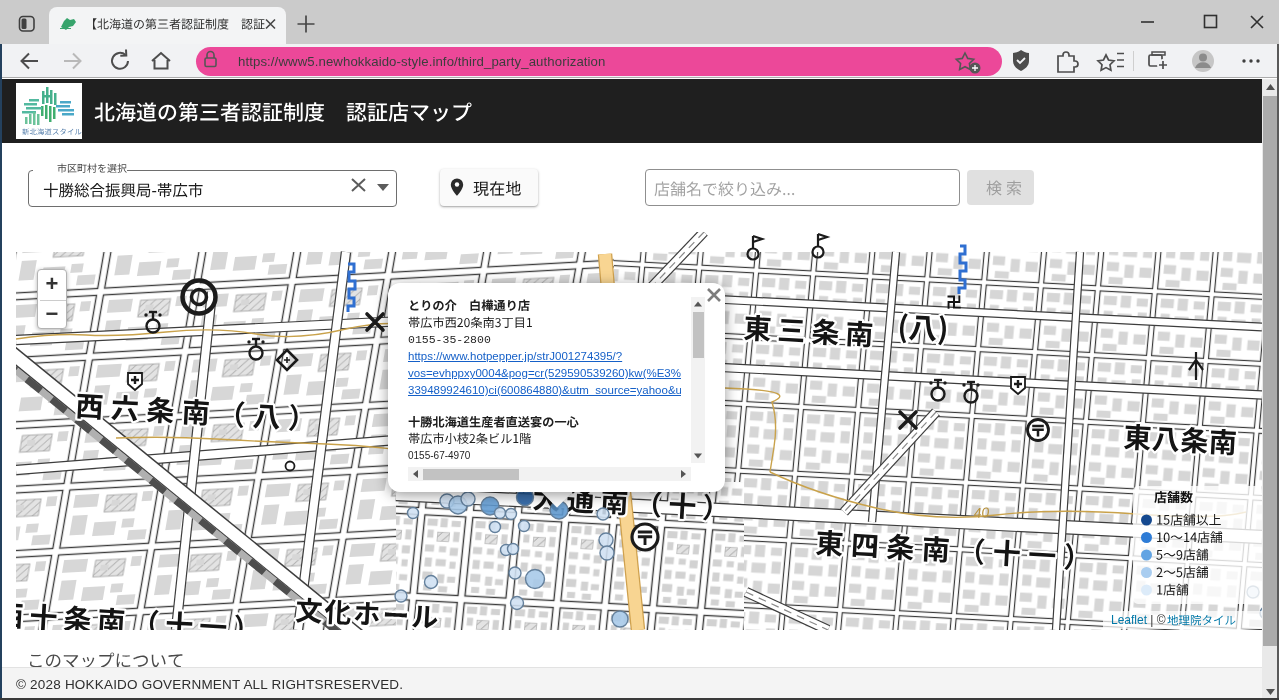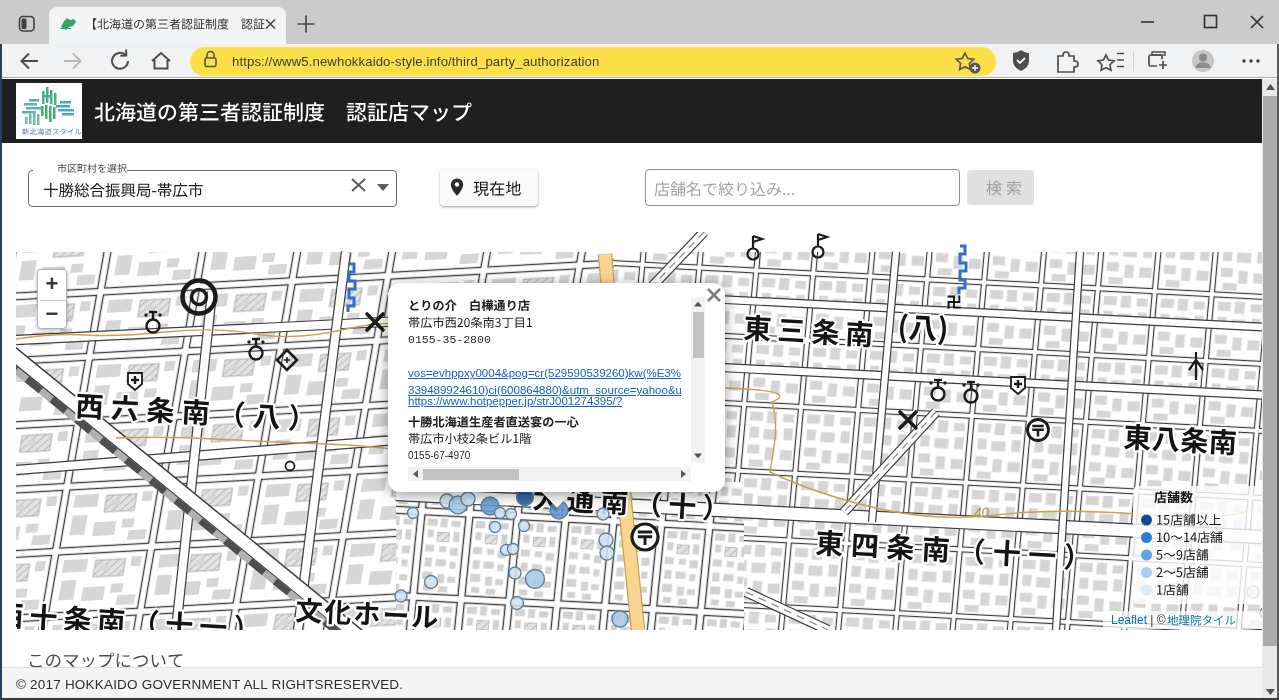--- a/index.html
+++ b/index.html
@@ -2,21 +2,21 @@
 <html><head>
 <meta charset="utf-8">
 <style>
   * { margin:0; padding:0; box-sizing:border-box; }
   html,body { width:1279px; height:700px; overflow:hidden; font-family:"Liberation Sans", sans-serif; }
   body { position:relative; background:#fff; }
   .abs { position:absolute; }
   #titlebar { left:0; top:0; width:1279px; height:44px; background:#cbcbcb; }
   #toolbar  { left:0; top:44px; width:1279px; height:34px; background:#f1f2f4; border-bottom:1px solid #ababab;}
   #tab { left:49px; top:7px; width:237px; height:37px; background:#f3f4f5; border-radius:8px 8px 0 0; }
-  #addr { left:190px; top:47px; width:806px; height:29px; background:#fde047; border-radius:15px; }
+  #addr { left:196px; top:47px; width:806px; height:29px; background:#ec4899; border-radius:15px; }
   #urltext { left:42px; top:7px; font-size:13.2px; color:#3d3d3d; letter-spacing:0.1px;}
   #header { left:0; top:79px; width:1262px; height:64px; background:#1f1f1f; }
   #logo { left:16px; top:83px; width:66px; height:56px; background:#fff; }
   #controls { left:0; top:143px; width:1262px; height:89px; background:#fff; }
   .mui { border:1px solid #6e6e6e; border-radius:4px; background:#fff; }
   #sel { left:28px; top:170px; width:369px; height:37px; }
   #sellabelbg { left:33px; top:166px; width:94px; height:6px; background:#fff; }
   #btnloc { left:440px; top:169px; width:98px; height:37px; background:#fafafa; border-radius:4px;
             box-shadow:0 1px 3px rgba(0,0,0,0.28), 0 1px 1px rgba(0,0,0,0.12); }
   #inp { left:645px; top:169px; width:315px; height:37px; border:1px solid #8f8f8f; border-radius:4px; }
@@ -346,21 +346,21 @@
 <div class="abs" id="ptip"></div>
 <div class="abs" id="popup"></div>
 <svg class="abs" width="273" height="168" style="left:408px;top:295px;" xmlns="http://www.w3.org/2000/svg">
 <path d="M4.0 -9.7 2.5 -9.1C3.0 -7.8 3.6 -6.5 4.2 -5.5C3.0 -4.6 2.2 -3.6 2.2 -2.2C2.2 -0.1 4.0 0.5 6.4 0.5C8.0 0.5 9.3 0.4 10.4 0.2L10.4 -1.5C9.3 -1.3 7.6 -1.1 6.4 -1.1C4.7 -1.1 3.9 -1.5 3.9 -2.4C3.9 -3.3 4.5 -4.0 5.6 -4.6C6.7 -5.4 8.2 -6.1 9.0 -6.5C9.4 -6.7 9.8 -6.9 10.2 -7.1L9.3 -8.5C9.0 -8.3 8.6 -8.1 8.2 -7.8C7.6 -7.5 6.6 -6.9 5.6 -6.3C5.1 -7.3 4.5 -8.5 4.0 -9.7Z M16.6 -9.8 14.9 -9.9C14.9 -9.5 14.9 -9.1 14.8 -8.6C14.7 -7.3 14.5 -5.8 14.5 -4.7C14.5 -3.9 14.6 -3.1 14.7 -2.6L16.2 -2.7C16.1 -3.3 16.1 -3.7 16.1 -4.0C16.2 -5.6 17.4 -7.8 18.8 -7.8C19.9 -7.8 20.5 -6.8 20.5 -4.9C20.5 -1.9 18.6 -1.0 15.9 -0.6L16.8 0.8C20.0 0.2 22.2 -1.4 22.2 -4.9C22.2 -7.6 20.8 -9.2 19.1 -9.2C17.8 -9.2 16.7 -8.2 16.1 -7.3C16.2 -7.9 16.4 -9.2 16.6 -9.8Z M29.8 -7.5C29.7 -6.5 29.5 -5.5 29.2 -4.6C28.7 -2.9 28.2 -2.2 27.7 -2.2C27.2 -2.2 26.7 -2.8 26.7 -4.0C26.7 -5.3 27.8 -7.1 29.8 -7.5ZM31.5 -7.6C33.1 -7.3 34.1 -6.0 34.1 -4.3C34.1 -2.6 32.8 -1.4 31.3 -1.1C31.0 -1.0 30.6 -0.9 30.1 -0.9L31.1 0.6C34.1 0.1 35.7 -1.7 35.7 -4.3C35.7 -7.0 33.8 -9.1 30.8 -9.1C27.6 -9.1 25.2 -6.6 25.2 -3.8C25.2 -1.8 26.3 -0.3 27.7 -0.3C29.0 -0.3 30.0 -1.8 30.8 -4.3C31.1 -5.4 31.3 -6.5 31.5 -7.6Z M42.7 -8.9C43.7 -7.3 45.7 -5.6 47.6 -4.6C47.9 -5.1 48.2 -5.6 48.6 -6.0C46.6 -6.7 44.6 -8.3 43.4 -10.4H41.8C40.9 -8.8 39.0 -6.8 36.9 -5.8C37.2 -5.5 37.6 -4.9 37.8 -4.6C39.8 -5.6 41.7 -7.3 42.7 -8.9ZM44.0 -5.9V1.1H45.5V-5.9ZM39.8 -5.8V-4.4C39.8 -3.0 39.6 -1.2 37.4 0.0C37.8 0.3 38.4 0.8 38.7 1.1C41.1 -0.4 41.3 -2.6 41.3 -4.3V-5.8Z M66.1 -10.4C66.0 -9.9 65.8 -9.2 65.6 -8.6H62.5V1.1H64.0V0.3H70.2V1.1H71.7V-8.6H67.3C67.5 -9.1 67.8 -9.6 68.0 -10.2ZM64.0 -1.2V-3.5H70.2V-1.2ZM64.0 -4.9V-7.1H70.2V-4.9Z M82.2 -10.4V-9.3H80.8V-10.4H79.4V-9.3H78.0V-8.1H79.4V-7.4H80.8V-8.1H82.2V-7.4H83.6V-8.1H85.0V-9.3H83.6V-10.4ZM80.9 -6.0V-5.3H80.1V-6.0ZM82.2 -6.0H83.0V-5.3H82.2ZM78.0 -1.7V-0.4H80.9V1.1H82.2V-0.4H85.0V-1.7H82.2V-2.2H84.9V-3.4H84.2V-4.1H85.1V-5.3H84.2V-6.0H84.9V-7.2H78.2V-6.0H78.9V-5.3H77.8V-4.1H78.9V-3.4H78.2V-2.2H80.9V-1.7ZM80.9 -3.4H80.1V-4.1H80.9ZM82.2 -3.4V-4.1H83.0V-3.4ZM75.3 -10.4V-7.8H73.7V-6.5H75.2C74.8 -5.0 74.2 -3.3 73.5 -2.4C73.7 -2.0 74.0 -1.5 74.1 -1.1C74.6 -1.7 75.0 -2.6 75.3 -3.5V1.1H76.7V-4.1C76.9 -3.5 77.2 -3.0 77.4 -2.6L78.1 -3.6C77.9 -4.0 77.0 -5.4 76.7 -5.8V-6.5H77.9V-7.8H76.7V-10.4Z M86.0 -9.2C86.7 -8.6 87.6 -7.8 88.0 -7.2L89.1 -8.2C88.7 -8.8 87.7 -9.6 87.0 -10.1ZM88.8 -5.6H85.8V-4.3H87.4V-1.6C86.8 -1.2 86.2 -0.8 85.6 -0.5L86.3 1.0C87.0 0.5 87.6 0.0 88.1 -0.5C88.9 0.5 89.9 0.8 91.3 0.9C92.8 0.9 95.4 0.9 96.9 0.8C97.0 0.4 97.2 -0.2 97.4 -0.6C95.7 -0.4 92.8 -0.4 91.3 -0.5C90.1 -0.5 89.2 -0.9 88.8 -1.7ZM89.9 -10.0V-8.8H94.2C94.0 -8.6 93.6 -8.4 93.3 -8.2C92.8 -8.4 92.3 -8.6 91.8 -8.8L90.9 -8.0C91.4 -7.8 92.0 -7.6 92.5 -7.3H89.8V-1.0H91.2V-2.8H92.6V-1.0H93.9V-2.8H95.3V-2.3C95.3 -2.1 95.3 -2.1 95.1 -2.1C95.0 -2.1 94.6 -2.1 94.2 -2.1C94.4 -1.8 94.5 -1.3 94.6 -0.9C95.3 -0.9 95.8 -1.0 96.2 -1.1C96.6 -1.3 96.7 -1.6 96.7 -2.2V-7.3H95.2C95.0 -7.4 94.8 -7.5 94.5 -7.7C95.3 -8.2 96.1 -8.8 96.7 -9.3L95.8 -10.0L95.5 -10.0ZM95.3 -6.2V-5.6H93.9V-6.2ZM91.2 -4.6H92.6V-3.9H91.2ZM91.2 -5.6V-6.2H92.6V-5.6ZM95.3 -4.6V-3.9H93.9V-4.6Z M102.0 -9.8 100.3 -9.9C100.3 -9.5 100.3 -9.1 100.2 -8.6C100.1 -7.3 99.9 -5.8 99.9 -4.7C99.9 -3.9 100.0 -3.1 100.1 -2.6L101.6 -2.7C101.5 -3.3 101.5 -3.7 101.5 -4.0C101.6 -5.6 102.8 -7.8 104.2 -7.8C105.3 -7.8 105.9 -6.8 105.9 -4.9C105.9 -1.9 104.0 -1.0 101.3 -0.6L102.2 0.8C105.4 0.2 107.6 -1.4 107.6 -4.9C107.6 -7.6 106.2 -9.2 104.5 -9.2C103.2 -9.2 102.1 -8.2 101.5 -7.3C101.6 -7.9 101.8 -9.2 102.0 -9.8Z M113.4 -3.6V1.1H114.8V0.6H119.1V1.1H120.6V-3.6H117.5V-4.9H121.3V-6.2H117.5V-7.4H116.0V-3.6ZM114.8 -0.6V-2.3H119.1V-0.6ZM111.2 -8.9V-5.9C111.2 -4.1 111.1 -1.5 110.1 0.2C110.4 0.4 111.1 0.8 111.3 1.1C112.4 -0.8 112.6 -3.9 112.6 -5.9V-7.5H121.5V-8.9H117.0V-10.4H115.5V-8.9Z" fill="#1f1f1f" transform="translate(0.0,15.0)"></path>
     <path d="M1.0 -5.5V-3.0H1.8V-4.7H5.6V-3.4H2.3V0.1H3.2V-2.7H5.6V1.0H6.5V-2.7H9.1V-0.9C9.1 -0.8 9.1 -0.7 8.9 -0.7C8.7 -0.7 8.2 -0.7 7.5 -0.7C7.6 -0.5 7.8 -0.2 7.8 0.1C8.7 0.1 9.2 0.1 9.6 -0.1C9.9 -0.2 10.0 -0.4 10.0 -0.9V-3.4H6.5V-4.7H10.4V-3.0H11.3V-5.5ZM5.6 -7.0H3.5V-8.2H5.6ZM6.5 -7.0V-8.2H8.7V-7.0ZM0.6 -9.0V-8.2H2.6V-6.2H9.6V-8.2H11.6V-9.0H9.6V-10.2H8.7V-9.0H6.5V-10.2H5.6V-9.0H3.5V-10.2H2.6V-9.0Z M20.4 -3.5C21.0 -2.7 21.6 -1.8 22.1 -0.9C20.4 -0.8 18.7 -0.7 17.2 -0.7C17.8 -2.4 18.6 -4.7 19.2 -6.7L18.1 -6.9C17.7 -5.0 16.9 -2.3 16.2 -0.6L14.7 -0.6L14.8 0.4C16.8 0.2 19.8 0.1 22.6 -0.1C22.8 0.3 23.0 0.7 23.1 1.0L24.0 0.6C23.5 -0.6 22.3 -2.5 21.2 -3.9ZM18.2 -10.2V-8.6H13.8V-5.3C13.8 -3.6 13.7 -1.2 12.6 0.5C12.8 0.6 13.2 0.8 13.4 1.0C14.5 -0.8 14.7 -3.5 14.7 -5.3V-7.7H23.8V-8.6H19.1V-10.2Z M26.3 -6.0V-0.5H27.2V-5.1H30.0V1.0H30.9V-5.1H33.9V-1.7C33.9 -1.5 33.9 -1.5 33.7 -1.5C33.4 -1.5 32.7 -1.5 31.9 -1.5C32.0 -1.2 32.1 -0.9 32.2 -0.6C33.2 -0.6 33.9 -0.6 34.3 -0.7C34.8 -0.9 34.9 -1.2 34.9 -1.7V-6.0H30.9V-7.7H36.0V-8.6H31.0V-10.3H30.0V-8.6H25.0V-7.7H30.0V-6.0Z M37.3 -9.5V-8.6H40.8V-6.8H37.9V0.9H38.7V0.2H46.7V0.9H47.6V-6.8H44.4V-8.6H48.1V-9.5ZM38.7 -0.7V-6.0H40.8V-5.4C40.8 -4.5 40.5 -3.4 38.8 -2.6C39.0 -2.5 39.4 -2.2 39.5 -2.0C41.3 -2.9 41.7 -4.2 41.7 -5.4V-6.0H43.5V-3.8C43.5 -2.9 43.7 -2.7 44.6 -2.7C44.8 -2.7 45.6 -2.7 45.8 -2.7C46.3 -2.7 46.5 -2.8 46.7 -3.4V-0.7ZM44.3 -6.0H46.7V-4.2C46.5 -4.2 46.2 -4.3 46.0 -4.5C46.0 -3.6 46.0 -3.5 45.7 -3.5C45.5 -3.5 44.8 -3.5 44.7 -3.5C44.4 -3.5 44.3 -3.6 44.3 -3.8ZM41.7 -6.8V-8.6H43.5V-6.8Z M49.3 0.0H55.0V-1.0H52.5C52.0 -1.0 51.5 -0.9 51.0 -0.9C53.1 -2.9 54.5 -4.7 54.5 -6.5C54.5 -8.1 53.5 -9.1 51.9 -9.1C50.8 -9.1 50.0 -8.6 49.3 -7.8L49.9 -7.2C50.4 -7.8 51.1 -8.2 51.8 -8.2C52.9 -8.2 53.4 -7.5 53.4 -6.4C53.4 -4.9 52.1 -3.1 49.3 -0.7Z M59.0 0.2C60.7 0.2 61.7 -1.4 61.7 -4.5C61.7 -7.6 60.7 -9.1 59.0 -9.1C57.3 -9.1 56.2 -7.6 56.2 -4.5C56.2 -1.4 57.3 0.2 59.0 0.2ZM59.0 -0.7C57.9 -0.7 57.3 -1.9 57.3 -4.5C57.3 -7.1 57.9 -8.2 59.0 -8.2C60.0 -8.2 60.7 -7.1 60.7 -4.5C60.7 -1.9 60.0 -0.7 59.0 -0.7Z M70.4 -8.3C69.9 -7.7 69.3 -7.1 68.5 -6.6C67.7 -7.1 67.0 -7.6 66.5 -8.3L66.6 -8.3ZM67.0 -10.3C66.3 -9.2 65.1 -7.9 63.2 -7.0C63.5 -6.9 63.7 -6.6 63.9 -6.3C64.7 -6.8 65.3 -7.2 65.9 -7.7C66.4 -7.1 67.0 -6.6 67.7 -6.1C66.3 -5.4 64.6 -4.9 63.0 -4.7C63.2 -4.5 63.4 -4.1 63.5 -3.8C65.2 -4.2 67.0 -4.7 68.5 -5.6C69.9 -4.8 71.6 -4.3 73.5 -4.1C73.6 -4.3 73.8 -4.7 74.0 -4.9C72.3 -5.1 70.7 -5.5 69.3 -6.1C70.4 -6.9 71.2 -7.7 71.8 -8.8L71.2 -9.2L71.0 -9.1H67.3C67.5 -9.4 67.8 -9.8 68.0 -10.1ZM68.0 -4.8V-3.5H63.0V-2.6H67.1C66.1 -1.5 64.4 -0.5 62.8 0.0C63.0 0.2 63.3 0.5 63.4 0.8C65.0 0.1 66.8 -1.0 68.0 -2.4V1.0H68.9V-2.4C70.0 -1.0 71.8 0.1 73.5 0.7C73.6 0.5 73.9 0.1 74.1 -0.1C72.5 -0.5 70.8 -1.5 69.7 -2.6H73.9V-3.5H68.9V-4.8Z M78.4 -5.6C78.7 -5.2 79.0 -4.6 79.1 -4.1L79.9 -4.4C79.8 -4.8 79.5 -5.4 79.1 -5.8ZM80.1 -10.2V-9.0H75.3V-8.2H80.1V-6.9H75.9V1.0H76.9V-6.0H84.4V-0.1C84.4 0.1 84.4 0.2 84.2 0.2C84.0 0.2 83.2 0.2 82.4 0.2C82.6 0.4 82.7 0.7 82.8 1.0C83.8 1.0 84.4 1.0 84.9 0.8C85.3 0.7 85.4 0.5 85.4 -0.1V-6.9H81.1V-8.2H86.0V-9.0H81.1V-10.2ZM82.1 -5.9C81.9 -5.4 81.6 -4.6 81.3 -4.1H77.8V-3.4H80.2V-2.1H77.5V-1.4H80.2V0.7H81.0V-1.4H83.8V-2.1H81.0V-3.4H83.6V-4.1H82.1C82.4 -4.6 82.7 -5.1 82.9 -5.6Z M90.0 0.2C91.5 0.2 92.8 -0.8 92.8 -2.4C92.8 -3.6 92.0 -4.4 90.9 -4.7V-4.7C91.9 -5.1 92.5 -5.8 92.5 -6.9C92.5 -8.3 91.4 -9.1 89.9 -9.1C88.9 -9.1 88.1 -8.6 87.4 -8.0L88.0 -7.3C88.5 -7.8 89.2 -8.2 89.9 -8.2C90.8 -8.2 91.4 -7.6 91.4 -6.8C91.4 -5.8 90.8 -5.1 88.9 -5.1V-4.2C91.0 -4.2 91.7 -3.5 91.7 -2.4C91.7 -1.4 91.0 -0.8 89.9 -0.8C88.9 -0.8 88.2 -1.3 87.7 -1.8L87.1 -1.1C87.7 -0.4 88.6 0.2 90.0 0.2Z M94.2 -9.1V-8.2H99.5V-0.5C99.5 -0.3 99.3 -0.2 99.0 -0.2C98.7 -0.1 97.6 -0.1 96.5 -0.2C96.6 0.1 96.8 0.6 96.9 0.9C98.3 0.9 99.2 0.9 99.8 0.7C100.3 0.5 100.5 0.2 100.5 -0.5V-8.2H105.0V-9.1Z M108.6 -5.7H115.0V-3.7H108.6ZM108.6 -6.6V-8.6H115.0V-6.6ZM108.6 -2.8H115.0V-0.8H108.6ZM107.6 -9.5V0.9H108.6V0.1H115.0V0.9H115.9V-9.5Z M119.0 0.0H123.9V-0.9H122.1V-8.9H121.2C120.8 -8.7 120.2 -8.5 119.4 -8.3V-7.6H121.0V-0.9H119.0Z" fill="#1f1f1f" transform="translate(0.0,32.0)"></path>
     <path d="M5.3 -10.4V-6.0H0.6V-4.4H5.3V1.1H6.9V-4.4H11.7V-6.0H6.9V-10.4Z M17.2 -9.8C17.5 -9.4 17.7 -8.7 17.8 -8.3H17.1V-7.1H18.8C18.7 -6.8 18.6 -6.5 18.5 -6.3H16.9V-5.1H17.8C17.5 -4.6 17.1 -4.2 16.7 -3.9V-9.9H13.2V-5.5C13.2 -3.7 13.2 -1.2 12.5 0.4C12.8 0.6 13.4 0.9 13.6 1.1C14.1 -0.0 14.3 -1.5 14.4 -3.0H15.4V-0.5C15.4 -0.3 15.3 -0.3 15.2 -0.3C15.1 -0.3 14.7 -0.3 14.3 -0.3C14.5 0.1 14.6 0.7 14.7 1.1C15.4 1.1 15.8 1.0 16.2 0.8C16.6 0.6 16.7 0.2 16.7 -0.4V-3.3C16.9 -3.0 17.1 -2.7 17.2 -2.5C17.4 -2.7 17.5 -2.8 17.7 -3.0V-2.2H19.1C18.8 -1.2 18.1 -0.5 16.8 -0.0C17.1 0.2 17.5 0.8 17.7 1.1C19.4 0.4 20.1 -0.7 20.4 -2.2H21.6C21.5 -1.0 21.4 -0.4 21.3 -0.3C21.2 -0.1 21.1 -0.1 20.9 -0.1C20.7 -0.1 20.3 -0.1 19.9 -0.2C20.1 0.1 20.3 0.7 20.3 1.0C20.8 1.0 21.3 1.0 21.6 1.0C22.0 1.0 22.2 0.9 22.5 0.6C22.8 0.2 22.9 -0.7 23.0 -2.8L23.3 -2.6C23.5 -2.9 24.0 -3.4 24.3 -3.7C23.7 -4.0 23.3 -4.5 22.9 -5.1H23.9V-6.3H22.3C22.2 -6.5 22.1 -6.8 22.0 -7.1H23.7V-8.3H22.4C22.7 -8.7 23.1 -9.3 23.4 -9.9L22.0 -10.3C21.9 -9.7 21.5 -9.0 21.3 -8.5L22.0 -8.3H20.5C20.6 -8.9 20.7 -9.6 20.8 -10.2L19.5 -10.4C19.4 -9.6 19.3 -8.9 19.1 -8.3H18.1L19.0 -8.6C18.9 -9.1 18.6 -9.7 18.3 -10.2ZM14.4 -8.6H15.4V-7.1H14.4ZM20.8 -7.1C20.8 -6.8 20.9 -6.5 21.0 -6.3H19.9C20.0 -6.5 20.1 -6.8 20.2 -7.1ZM19.4 -4.5C19.4 -4.1 19.3 -3.8 19.3 -3.4H18.2C18.6 -3.9 19.0 -4.5 19.3 -5.1H21.4C21.7 -4.5 22.0 -3.9 22.4 -3.4H20.6C20.7 -3.8 20.7 -4.1 20.7 -4.5ZM14.4 -5.8H15.4V-4.3H14.4L14.4 -5.5Z M24.6 -1.9 25.3 -0.4 28.0 -1.6V1.0H29.5V-10.2H28.0V-7.5H25.1V-6.0H28.0V-3.0C26.7 -2.6 25.5 -2.2 24.6 -1.9ZM35.1 -8.3C34.4 -7.8 33.5 -7.1 32.6 -6.5V-10.2H31.0V-1.4C31.0 0.3 31.5 0.9 32.9 0.9C33.1 0.9 34.2 0.9 34.5 0.9C35.9 0.9 36.2 -0.0 36.4 -2.4C36.0 -2.5 35.3 -2.8 35.0 -3.0C34.9 -1.1 34.8 -0.6 34.3 -0.6C34.1 -0.6 33.3 -0.6 33.1 -0.6C32.6 -0.6 32.6 -0.7 32.6 -1.4V-4.9C33.8 -5.6 35.1 -6.3 36.1 -7.0Z M37.5 -9.2C38.2 -8.9 39.1 -8.3 39.5 -7.9L40.4 -9.1C39.9 -9.5 39.0 -10.0 38.3 -10.3ZM37.0 -6.0C37.7 -5.6 38.5 -5.1 39.0 -4.7L39.8 -5.9C39.4 -6.3 38.5 -6.7 37.8 -7.0ZM37.2 0.2 38.5 1.0C39.1 -0.2 39.7 -1.7 40.2 -3.0L39.0 -3.8C38.4 -2.3 37.7 -0.8 37.2 0.2ZM41.9 -10.4C41.5 -9.0 40.8 -7.6 39.9 -6.7C40.3 -6.6 40.9 -6.1 41.2 -5.9C41.3 -6.1 41.4 -6.2 41.6 -6.4C41.5 -5.8 41.4 -5.1 41.4 -4.5H40.1V-3.1H41.2C41.0 -2.0 40.8 -1.0 40.7 -0.1L42.1 -0.0L42.2 -0.6H45.9C45.8 -0.5 45.8 -0.3 45.7 -0.3C45.6 -0.1 45.5 -0.1 45.3 -0.1C45.0 -0.1 44.6 -0.1 44.0 -0.1C44.2 0.2 44.4 0.7 44.4 1.1C45.0 1.1 45.6 1.1 45.9 1.0C46.3 1.0 46.6 0.9 46.9 0.5C47.0 0.3 47.2 -0.0 47.3 -0.6H48.4V-1.9H47.4L47.5 -3.1H48.5V-4.5H47.6L47.7 -6.3C47.7 -6.4 47.7 -6.9 47.7 -6.9H41.9C42.0 -7.1 42.2 -7.4 42.3 -7.7H48.3V-9.0H42.9C43.1 -9.3 43.2 -9.7 43.3 -10.1ZM42.8 -5.6H43.9L43.8 -4.5H42.7ZM45.2 -5.6H46.3L46.3 -4.5H45.1ZM42.5 -3.1H43.7L43.5 -1.9H42.4ZM44.9 -3.1H46.2C46.2 -2.6 46.1 -2.2 46.1 -1.9H44.8Z M49.3 -9.2C50.1 -8.6 51.0 -7.8 51.3 -7.3L52.5 -8.2C52.1 -8.8 51.2 -9.6 50.4 -10.1ZM54.8 -4.5H58.1V-3.9H54.8ZM54.8 -2.9H58.1V-2.3H54.8ZM54.8 -6.1H58.1V-5.5H54.8ZM53.4 -7.2V-1.2H59.6V-7.2H56.9L57.1 -7.9H60.4V-9.0H58.5C58.7 -9.3 59.0 -9.7 59.2 -10.1L57.7 -10.4C57.6 -10.0 57.3 -9.4 57.1 -9.0H55.5L55.7 -9.1C55.6 -9.5 55.2 -10.0 54.9 -10.4L53.8 -9.9C54.0 -9.7 54.2 -9.3 54.3 -9.0H52.6V-7.9H55.6L55.5 -7.2ZM52.2 -5.6H49.3V-4.3H50.8V-1.7C50.2 -1.3 49.6 -0.9 49.1 -0.5L49.8 1.0C50.4 0.5 51.0 -0.0 51.5 -0.5C52.3 0.5 53.3 0.8 54.9 0.9C56.3 0.9 58.8 0.9 60.2 0.8C60.3 0.4 60.5 -0.3 60.7 -0.7C59.1 -0.5 56.3 -0.5 54.9 -0.5C53.6 -0.6 52.7 -0.9 52.2 -1.7Z M63.5 -10.2C63.1 -8.5 62.3 -6.9 61.4 -5.8C61.7 -5.6 62.4 -5.2 62.7 -4.9C63.1 -5.4 63.5 -6.0 63.8 -6.7H66.4V-4.6H63.0V-3.1H66.4V-0.7H61.6V0.7H72.7V-0.7H67.9V-3.1H71.6V-4.6H67.9V-6.7H72.0V-8.1H67.9V-10.4H66.4V-8.1H64.5C64.7 -8.7 64.9 -9.3 65.1 -9.9Z M79.7 -3.5V-2.5H77.1C77.4 -2.8 77.6 -3.1 77.8 -3.5ZM77.4 -5.6C77.1 -4.6 76.6 -3.7 75.9 -3.2C76.2 -3.0 76.8 -2.7 77.0 -2.5L77.1 -2.5V-1.4H79.7V-0.4H76.2V0.9H84.8V-0.4H81.1V-1.4H83.8V-2.5H81.1V-3.5H84.1V-4.6H81.1V-5.5H79.7V-4.6H78.5C78.6 -4.8 78.7 -5.0 78.7 -5.2ZM76.3 -8.2C76.5 -7.8 76.7 -7.3 76.8 -6.9H74.6V-5.0C74.6 -3.5 74.5 -1.4 73.4 0.1C73.7 0.3 74.4 0.8 74.6 1.1C75.7 -0.6 76.0 -3.2 76.0 -5.0V-5.7H84.9V-6.9H81.9C82.2 -7.3 82.4 -7.8 82.7 -8.2H84.2V-9.5H80.1V-10.4H78.6V-9.5H74.4V-8.2H76.6ZM77.9 -6.9 78.2 -7.0C78.2 -7.4 78.0 -7.8 77.8 -8.2H81.0C80.8 -7.8 80.7 -7.3 80.5 -7.0L80.7 -6.9Z M95.3 -10.0C94.9 -9.5 94.5 -8.9 94.0 -8.5V-9.1H91.4V-10.4H89.9V-9.1H87.1V-7.8H89.9V-6.7H86.0V-5.4H90.2C88.8 -4.5 87.2 -3.9 85.6 -3.3C85.9 -3.0 86.3 -2.5 86.5 -2.1C87.1 -2.4 87.8 -2.6 88.4 -2.9V1.1H89.9V0.7H94.1V1.0H95.6V-4.4H91.1C91.6 -4.7 92.1 -5.0 92.6 -5.4H97.0V-6.7H94.1C95.0 -7.5 95.9 -8.4 96.6 -9.4ZM91.4 -6.7V-7.8H93.4C93.0 -7.4 92.5 -7.0 92.1 -6.7ZM89.9 -1.3H94.1V-0.5H89.9ZM89.9 -2.4V-3.2H94.1V-2.4Z M102.7 -4.7H106.4V-4.1H102.7ZM102.7 -3.2H106.4V-2.5H102.7ZM102.7 -6.3H106.4V-5.7H102.7ZM98.8 -7.0V1.1H100.3V0.5H109.3V-0.8H100.3V-7.0ZM103.1 -10.4C103.1 -10.1 103.1 -9.7 103.1 -9.4H98.3V-8.0H102.9L102.8 -7.3H101.3V-1.5H107.9V-7.3H104.3L104.5 -8.0H109.1V-9.4H104.7L104.8 -10.4Z M110.3 -9.2C111.1 -8.6 112.0 -7.8 112.3 -7.3L113.5 -8.2C113.1 -8.8 112.2 -9.6 111.4 -10.1ZM114.4 -9.8C114.8 -9.3 115.1 -8.7 115.3 -8.2H114.1V-6.9H116.7V-5.7H113.7V-4.4H116.5C116.2 -3.6 115.5 -2.6 113.7 -1.9C114.0 -1.7 114.4 -1.2 114.6 -0.9C116.2 -1.6 117.1 -2.5 117.6 -3.4C118.2 -2.2 119.2 -1.3 120.6 -0.9C120.8 -1.2 121.2 -1.8 121.5 -2.1C120.0 -2.5 119.0 -3.3 118.5 -4.4H121.5V-5.7H118.1V-6.9H121.0V-8.2H119.5C119.9 -8.7 120.3 -9.3 120.7 -9.9L119.2 -10.4C119.0 -9.8 118.5 -9.0 118.2 -8.4L118.8 -8.2H116.1L116.7 -8.5C116.6 -9.0 116.1 -9.8 115.6 -10.3ZM113.2 -5.6H110.3V-4.3H111.8V-1.7C111.2 -1.3 110.6 -0.9 110.1 -0.5L110.8 1.0C111.4 0.5 112.0 -0.0 112.5 -0.5C113.3 0.5 114.3 0.8 115.9 0.9C117.3 0.9 119.8 0.9 121.2 0.8C121.3 0.4 121.5 -0.3 121.7 -0.7C120.1 -0.5 117.3 -0.5 115.9 -0.5C114.6 -0.6 113.7 -0.9 113.2 -1.7Z M126.0 -5.4H130.0V-4.9H126.0ZM126.0 -6.8H130.0V-6.3H126.0ZM122.6 -3.5V-2.2H125.1C124.7 -1.8 124.3 -1.4 124.0 -1.0L125.4 -0.7L125.6 -0.9C126.0 -0.8 126.5 -0.6 127.0 -0.5C125.9 -0.3 124.6 -0.2 123.0 -0.1C123.2 0.2 123.4 0.7 123.5 1.1C126.0 0.9 127.8 0.7 129.1 0.0C130.3 0.4 131.3 0.7 132.1 1.1L133.2 0.1C132.5 -0.2 131.5 -0.6 130.5 -0.9C130.9 -1.2 131.2 -1.7 131.5 -2.2H133.5V-3.5H127.8L128.2 -4.0H131.5V-7.7H124.7V-4.0H126.5L126.1 -3.5ZM126.8 -2.2H129.9C129.6 -1.9 129.3 -1.5 128.9 -1.3C128.1 -1.5 127.3 -1.7 126.4 -1.8ZM122.8 -9.6V-7.0H124.2V-8.3H132.0V-7.0H133.4V-9.6H128.8V-10.4H127.3V-9.6Z M139.6 -7.5C139.5 -6.5 139.3 -5.5 139.0 -4.6C138.5 -2.9 138.0 -2.2 137.5 -2.2C137.0 -2.2 136.5 -2.8 136.5 -4.0C136.5 -5.3 137.6 -7.1 139.6 -7.5ZM141.3 -7.6C142.9 -7.3 143.9 -6.0 143.9 -4.3C143.9 -2.6 142.6 -1.4 141.1 -1.1C140.8 -1.0 140.4 -0.9 139.9 -0.9L140.9 0.6C143.9 0.1 145.5 -1.7 145.5 -4.3C145.5 -7.0 143.6 -9.1 140.6 -9.1C137.4 -9.1 135.0 -6.6 135.0 -3.8C135.0 -1.8 136.1 -0.3 137.5 -0.3C138.8 -0.3 139.8 -1.8 140.6 -4.3C140.9 -5.4 141.1 -6.5 141.3 -7.6Z M146.9 -5.6V-4.0H158.2V-5.6Z M162.2 -6.9V-1.0C162.2 0.5 162.7 1.0 164.2 1.0C164.5 1.0 165.9 1.0 166.2 1.0C167.7 1.0 168.1 0.2 168.3 -2.0C167.8 -2.1 167.2 -2.4 166.9 -2.7C166.8 -0.8 166.7 -0.4 166.1 -0.4C165.8 -0.4 164.7 -0.4 164.4 -0.4C163.8 -0.4 163.8 -0.5 163.8 -1.0V-6.9ZM162.3 -9.2C163.7 -8.6 165.4 -7.7 166.4 -6.9L167.3 -8.2C166.4 -8.9 164.7 -9.8 163.2 -10.3ZM160.0 -6.0C159.9 -4.4 159.5 -2.8 158.8 -1.7L160.2 -0.9C161.0 -2.1 161.3 -4.0 161.5 -5.7ZM167.1 -5.8C168.0 -4.5 168.9 -2.6 169.1 -1.3L170.6 -2.1C170.3 -3.4 169.4 -5.1 168.4 -6.5Z" fill="#1f1f1f" transform="translate(0.0,131.5)"></path>
     <path d="M1.0 -5.5V-3.0H1.8V-4.7H5.6V-3.4H2.3V0.1H3.2V-2.7H5.6V1.0H6.5V-2.7H9.1V-0.9C9.1 -0.8 9.1 -0.7 8.9 -0.7C8.7 -0.7 8.2 -0.7 7.5 -0.7C7.6 -0.5 7.8 -0.2 7.8 0.1C8.7 0.1 9.2 0.1 9.6 -0.1C9.9 -0.2 10.0 -0.4 10.0 -0.9V-3.4H6.5V-4.7H10.4V-3.0H11.3V-5.5ZM5.6 -7.0H3.5V-8.2H5.6ZM6.5 -7.0V-8.2H8.7V-7.0ZM0.6 -9.0V-8.2H2.6V-6.2H9.6V-8.2H11.6V-9.0H9.6V-10.2H8.7V-9.0H6.5V-10.2H5.6V-9.0H3.5V-10.2H2.6V-9.0Z M20.4 -3.5C21.0 -2.7 21.6 -1.8 22.1 -0.9C20.4 -0.8 18.7 -0.7 17.2 -0.7C17.8 -2.4 18.6 -4.7 19.2 -6.7L18.1 -6.9C17.7 -5.0 16.9 -2.3 16.2 -0.6L14.7 -0.6L14.8 0.4C16.8 0.2 19.8 0.1 22.6 -0.1C22.8 0.3 23.0 0.7 23.1 1.0L24.0 0.6C23.5 -0.6 22.3 -2.5 21.2 -3.9ZM18.2 -10.2V-8.6H13.8V-5.3C13.8 -3.6 13.7 -1.2 12.6 0.5C12.8 0.6 13.2 0.8 13.4 1.0C14.5 -0.8 14.7 -3.5 14.7 -5.3V-7.7H23.8V-8.6H19.1V-10.2Z M26.3 -6.0V-0.5H27.2V-5.1H30.0V1.0H30.9V-5.1H33.9V-1.7C33.9 -1.5 33.9 -1.5 33.7 -1.5C33.4 -1.5 32.7 -1.5 31.9 -1.5C32.0 -1.2 32.1 -0.9 32.2 -0.6C33.2 -0.6 33.9 -0.6 34.3 -0.7C34.8 -0.9 34.9 -1.2 34.9 -1.7V-6.0H30.9V-7.7H36.0V-8.6H31.0V-10.3H30.0V-8.6H25.0V-7.7H30.0V-6.0Z M42.3 -10.1V-0.3C42.3 -0.0 42.2 0.0 41.9 0.0C41.7 0.0 40.8 0.1 39.9 0.0C40.0 0.3 40.2 0.7 40.3 1.0C41.4 1.0 42.2 1.0 42.6 0.8C43.1 0.7 43.2 0.4 43.2 -0.3V-10.1ZM45.2 -7.0C46.3 -5.2 47.2 -2.9 47.5 -1.5L48.5 -1.9C48.2 -3.3 47.2 -5.6 46.1 -7.3ZM39.1 -7.2C38.8 -5.6 38.1 -3.5 37.0 -2.2C37.2 -2.1 37.6 -1.8 37.9 -1.7C39.0 -3.0 39.7 -5.2 40.1 -7.0Z M55.4 -4.7 54.6 -4.5C55.0 -3.2 55.6 -2.2 56.4 -1.3C55.5 -0.6 54.4 -0.1 53.2 0.2C53.4 0.4 53.6 0.8 53.7 1.0C54.9 0.6 56.1 0.1 57.1 -0.7C57.9 0.1 59.0 0.6 60.1 1.0C60.3 0.8 60.5 0.4 60.7 0.2C59.6 -0.1 58.6 -0.6 57.8 -1.3C58.8 -2.3 59.6 -3.7 60.1 -5.5L59.5 -5.7L59.3 -5.6H57.6V-7.5H60.6V-8.4H57.6V-10.2H56.7V-8.4H53.9V-7.5H56.7V-5.6H54.1V-4.8H58.9C58.5 -3.6 57.9 -2.6 57.1 -1.9C56.3 -2.7 55.8 -3.6 55.4 -4.7ZM51.3 -10.2V-7.6H49.4V-6.8H51.2C50.8 -5.1 50.0 -3.2 49.1 -2.1C49.3 -1.9 49.5 -1.5 49.6 -1.3C50.3 -2.1 50.9 -3.5 51.3 -4.9V1.0H52.2V-4.6C52.6 -4.0 53.1 -3.2 53.3 -2.8L53.9 -3.6C53.7 -3.9 52.6 -5.2 52.2 -5.6V-6.8H53.9V-7.6H52.2V-10.2Z M61.5 0.0H67.2V-1.0H64.7C64.2 -1.0 63.7 -0.9 63.2 -0.9C65.3 -2.9 66.7 -4.7 66.7 -6.5C66.7 -8.1 65.7 -9.1 64.1 -9.1C63.0 -9.1 62.2 -8.6 61.5 -7.8L62.1 -7.2C62.6 -7.8 63.3 -8.2 64.0 -8.2C65.1 -8.2 65.6 -7.5 65.6 -6.4C65.6 -4.9 64.3 -3.1 61.5 -0.7Z M75.9 -8.3C75.4 -7.7 74.7 -7.1 73.9 -6.6C73.1 -7.1 72.5 -7.6 72.0 -8.3L72.0 -8.3ZM72.4 -10.3C71.7 -9.2 70.5 -7.9 68.7 -7.0C68.9 -6.9 69.2 -6.6 69.3 -6.3C70.1 -6.8 70.8 -7.2 71.3 -7.7C71.8 -7.1 72.4 -6.6 73.1 -6.1C71.7 -5.4 70.1 -4.9 68.5 -4.7C68.6 -4.5 68.8 -4.1 68.9 -3.8C70.6 -4.2 72.4 -4.7 73.9 -5.6C75.3 -4.8 77.0 -4.3 78.9 -4.1C79.0 -4.3 79.3 -4.7 79.4 -4.9C77.7 -5.1 76.1 -5.5 74.8 -6.1C75.8 -6.9 76.7 -7.7 77.2 -8.8L76.6 -9.2L76.5 -9.1H72.7C73.0 -9.4 73.2 -9.8 73.4 -10.1ZM73.4 -4.8V-3.5H68.5V-2.6H72.6C71.5 -1.5 69.8 -0.5 68.2 0.0C68.4 0.2 68.7 0.5 68.8 0.8C70.5 0.1 72.2 -1.0 73.4 -2.4V1.0H74.3V-2.4C75.5 -1.0 77.2 0.1 78.9 0.7C79.0 0.5 79.3 0.1 79.5 -0.1C77.9 -0.5 76.2 -1.5 75.1 -2.6H79.3V-3.5H74.3V-4.8Z M88.9 -9.6 88.2 -9.3C88.5 -8.8 89.0 -8.1 89.2 -7.6L89.9 -7.9C89.6 -8.4 89.2 -9.1 88.9 -9.6ZM90.2 -10.1 89.5 -9.8C89.9 -9.3 90.3 -8.6 90.6 -8.1L91.2 -8.4C91.0 -8.8 90.5 -9.6 90.2 -10.1ZM83.4 -9.1H82.2C82.3 -8.9 82.3 -8.5 82.3 -8.2C82.3 -7.5 82.3 -2.6 82.3 -1.5C82.3 -0.5 82.8 -0.0 83.8 0.1C84.3 0.2 85.0 0.3 85.7 0.3C87.1 0.3 88.9 0.2 90.0 0.0V-1.1C88.9 -0.8 87.1 -0.7 85.8 -0.7C85.2 -0.7 84.5 -0.8 84.2 -0.8C83.6 -0.9 83.3 -1.1 83.3 -1.7V-4.4C84.8 -4.8 86.9 -5.4 88.3 -6.0C88.7 -6.1 89.1 -6.3 89.5 -6.5L89.0 -7.4C88.7 -7.2 88.3 -7.1 87.9 -6.9C86.7 -6.3 84.8 -5.8 83.3 -5.4V-8.2C83.3 -8.5 83.3 -8.9 83.4 -9.1Z M98.6 -0.3 99.2 0.3C99.3 0.2 99.4 0.1 99.6 0.0C101.0 -0.7 102.7 -2.0 103.8 -3.4L103.2 -4.2C102.3 -2.8 100.8 -1.7 99.6 -1.2C99.6 -1.6 99.6 -7.5 99.6 -8.2C99.6 -8.7 99.7 -9.1 99.7 -9.1H98.6C98.6 -9.1 98.6 -8.7 98.6 -8.2C98.6 -7.5 98.6 -1.5 98.6 -0.9C98.6 -0.7 98.6 -0.5 98.6 -0.3ZM93.0 -0.3 93.9 0.3C94.9 -0.5 95.7 -1.7 96.1 -3.0C96.4 -4.3 96.4 -6.9 96.4 -8.2C96.4 -8.6 96.5 -9.0 96.5 -9.1H95.4C95.4 -8.9 95.5 -8.6 95.5 -8.2C95.5 -6.9 95.5 -4.4 95.1 -3.3C94.7 -2.1 94.0 -1.0 93.0 -0.3Z M105.4 0.0H110.3V-0.9H108.6V-8.9H107.7C107.2 -8.7 106.6 -8.5 105.8 -8.3V-7.6H107.4V-0.9H105.4Z M115.3 -5.7 115.5 -4.9C116.5 -5.2 117.8 -5.5 119.0 -5.8L118.9 -6.5L116.9 -6.1V-7.9H118.8V-8.6H116.9V-10.1H116.1V-5.9ZM117.2 -1.5H121.3V-0.3H117.2ZM117.2 -2.2V-3.4H121.3V-2.2ZM116.3 -4.2V1.0H117.2V0.5H121.3V0.9H122.2V-4.2H119.0L119.4 -5.2L118.5 -5.4C118.4 -5.1 118.3 -4.6 118.1 -4.2ZM122.0 -9.3C121.6 -9.0 120.9 -8.6 120.2 -8.3V-10.1H119.3V-6.3C119.3 -5.4 119.6 -5.1 120.5 -5.1C120.7 -5.1 121.7 -5.1 121.9 -5.1C122.6 -5.1 122.8 -5.5 122.9 -6.7C122.7 -6.8 122.3 -6.9 122.1 -7.1C122.1 -6.1 122.1 -5.9 121.8 -5.9C121.6 -5.9 120.7 -5.9 120.6 -5.9C120.2 -5.9 120.2 -6.0 120.2 -6.3V-7.6C121.0 -7.9 122.0 -8.3 122.7 -8.7ZM112.2 -9.7V1.0H113.0V-8.9H114.4C114.2 -8.1 113.9 -7.0 113.6 -6.1C114.4 -5.1 114.6 -4.3 114.6 -3.6C114.6 -3.3 114.5 -2.9 114.3 -2.8C114.2 -2.7 114.1 -2.7 114.0 -2.7C113.8 -2.7 113.6 -2.7 113.3 -2.7C113.5 -2.5 113.5 -2.1 113.5 -1.9C113.8 -1.9 114.1 -1.9 114.3 -1.9C114.6 -2.0 114.8 -2.0 114.9 -2.1C115.2 -2.4 115.4 -2.9 115.4 -3.5C115.4 -4.3 115.2 -5.2 114.4 -6.2C114.8 -7.2 115.2 -8.4 115.5 -9.4L114.9 -9.8L114.8 -9.7Z" fill="#1f1f1f" transform="translate(0.0,148.0)"></path>
 </svg>
 <div class="abs" style="left:408px;top:295px;width:273px;height:168px;overflow:hidden;">
   <div style="position:absolute;left:0;top:38px;font-size:11.5px;color:#1f1f1f;white-space:nowrap;font-family:Liberation Mono, monospace;">0155-35-2800</div>
-  <div style="position:absolute;left:0;top:55px;font-size:11.5px;color:#1560c8;text-decoration:underline;white-space:nowrap;margin-top:45px;">https://www.hotpepper.jp/strJ001274395/?</div>
+  <div style="position:absolute;left:0;top:55px;font-size:11.5px;color:#1560c8;text-decoration:underline;white-space:nowrap;">https://www.hotpepper.jp/strJ001274395/?</div>
   <div style="position:absolute;left:0;top:72px;font-size:11.5px;color:#1560c8;text-decoration:underline;white-space:nowrap;">vos=evhppxy0004&amp;pog=cr(529590539260)kw(%E3%83%88%E3</div>
   <div style="position:absolute;left:0;top:89px;font-size:11.5px;color:#1560c8;text-decoration:underline;white-space:nowrap;">339489924610)ci(600864880)&amp;utm_source=yahoo&amp;utm_med</div>
   <div style="position:absolute;left:0;top:154.5px;font-size:10px;color:#1f1f1f;white-space:nowrap;">0155-67-4970</div>
 </div>
 <div class="sbtrack" style="left:691px;top:297px;width:14px;height:166px;"></div>
 <div class="sbthumb" style="left:692.5px;top:312px;width:11px;height:46px;"></div>
 <svg class="abs" style="left:691px;top:297px;" width="14" height="166" xmlns="http://www.w3.org/2000/svg">
   <path d="M 7,4.5 l 4,5 l -8,0 z" fill="#555"></path>
   <path d="M 7,161.5 l 4,-5 l -8,0 z" fill="#555"></path>
 </svg>
@@ -390,21 +390,21 @@
 <div class="abs" id="attrib">
     <span><a>Leaflet</a> | ©&nbsp;</span>
   </div>
 <svg class="abs" width="80" height="18" style="left:1167px;top:611px;" xmlns="http://www.w3.org/2000/svg">
   <path d="M4.9 -8.6V-5.4L3.7 -4.9L4.0 -4.2L4.9 -4.5V-0.9C4.9 0.3 5.3 0.7 6.6 0.7C6.9 0.7 9.2 0.7 9.5 0.7C10.7 0.7 11.0 0.1 11.1 -1.4C10.9 -1.5 10.5 -1.6 10.3 -1.8C10.2 -0.4 10.1 -0.1 9.4 -0.1C9.0 -0.1 7.0 -0.1 6.7 -0.1C5.9 -0.1 5.8 -0.3 5.8 -0.9V-4.9L7.3 -5.6V-1.6H8.1V-5.9L9.7 -6.6C9.7 -4.7 9.7 -3.5 9.6 -3.2C9.6 -2.9 9.5 -2.9 9.3 -2.9C9.2 -2.9 8.8 -2.9 8.5 -2.9C8.6 -2.7 8.7 -2.4 8.7 -2.1C9.1 -2.1 9.5 -2.1 9.8 -2.2C10.2 -2.3 10.4 -2.5 10.5 -3.0C10.5 -3.4 10.6 -5.2 10.6 -7.3L10.6 -7.5L10.0 -7.7L9.8 -7.6L9.7 -7.4L8.1 -6.8V-9.7H7.3V-6.4L5.8 -5.8V-8.6ZM0.4 -1.8 0.7 -0.9C1.7 -1.4 3.0 -1.9 4.3 -2.5L4.1 -3.3L2.8 -2.7V-6.1H4.1V-6.9H2.8V-9.5H2.0V-6.9H0.5V-6.1H2.0V-2.4C1.4 -2.2 0.8 -1.9 0.4 -1.8Z M17.0 -6.2H18.7V-4.7H17.0ZM19.5 -6.2H21.2V-4.7H19.5ZM17.0 -8.4H18.7V-6.9H17.0ZM19.5 -8.4H21.2V-6.9H19.5ZM15.2 -0.3V0.5H22.6V-0.3H19.6V-1.8H22.2V-2.6H19.6V-4.0H22.1V-9.1H16.2V-4.0H18.7V-2.6H16.0V-1.8H18.7V-0.3ZM11.9 -1.1 12.1 -0.3C13.1 -0.6 14.5 -1.1 15.7 -1.5L15.5 -2.3L14.3 -1.9V-4.7H15.4V-5.6H14.3V-8.1H15.6V-8.9H12.0V-8.1H13.5V-5.6H12.1V-4.7H13.5V-1.6C12.9 -1.4 12.3 -1.3 11.9 -1.1Z M28.2 -6.3V-5.5H32.9V-6.3ZM27.3 -8.3V-6.2H28.1V-7.6H33.1V-6.2H33.9V-8.3H30.9V-9.6H30.0V-8.3ZM27.4 -4.2V-3.4H28.9C28.8 -1.5 28.4 -0.4 26.5 0.3C26.7 0.4 26.9 0.7 27.0 0.9C29.1 0.2 29.6 -1.2 29.8 -3.4H31.1V-0.3C31.1 0.5 31.3 0.8 32.1 0.8C32.2 0.8 32.9 0.8 33.1 0.8C33.7 0.8 33.9 0.4 34.0 -1.1C33.8 -1.2 33.5 -1.3 33.3 -1.4C33.3 -0.2 33.2 -0.0 33.0 -0.0C32.8 -0.0 32.3 -0.0 32.2 -0.0C31.9 -0.0 31.9 -0.1 31.9 -0.3V-3.4H33.9V-4.2ZM23.9 -9.2V0.9H24.7V-8.4H26.2C26.0 -7.6 25.6 -6.6 25.3 -5.7C26.1 -4.8 26.3 -4.0 26.3 -3.4C26.3 -3.1 26.3 -2.8 26.1 -2.6C26.0 -2.6 25.9 -2.5 25.7 -2.5C25.5 -2.5 25.3 -2.5 25.1 -2.5C25.2 -2.3 25.3 -2.0 25.3 -1.8C25.5 -1.8 25.8 -1.8 26.0 -1.8C26.3 -1.8 26.5 -1.9 26.6 -2.0C27.0 -2.2 27.1 -2.7 27.1 -3.3C27.1 -4.0 26.9 -4.9 26.1 -5.8C26.5 -6.7 26.9 -7.9 27.2 -8.9L26.7 -9.2L26.5 -9.2Z M40.7 -9.0 39.6 -9.4C39.5 -9.1 39.4 -8.7 39.2 -8.5C38.7 -7.4 37.5 -5.7 35.6 -4.5L36.3 -3.9C37.6 -4.7 38.6 -5.9 39.4 -6.9H43.3C43.0 -6.0 42.4 -4.7 41.7 -3.7C40.9 -4.3 40.0 -4.8 39.3 -5.3L38.7 -4.6C39.4 -4.2 40.3 -3.6 41.1 -3.0C40.1 -1.9 38.6 -0.8 36.6 -0.2L37.5 0.5C39.4 -0.2 40.8 -1.3 41.8 -2.4C42.3 -2.0 42.8 -1.7 43.1 -1.4L43.8 -2.2C43.4 -2.5 43.0 -2.8 42.5 -3.2C43.3 -4.3 44.0 -5.7 44.3 -6.8C44.3 -6.9 44.4 -7.2 44.5 -7.4L43.8 -7.8C43.6 -7.8 43.3 -7.7 43.0 -7.7H39.9L40.1 -8.1C40.3 -8.3 40.5 -8.7 40.7 -9.0Z M47.0 -4.2 47.4 -3.3C49.0 -3.7 50.6 -4.4 51.8 -5.1V-0.9C51.8 -0.4 51.8 0.1 51.8 0.4H52.9C52.8 0.1 52.8 -0.4 52.8 -0.9V-5.7C54.0 -6.5 55.1 -7.4 55.9 -8.3L55.2 -9.0C54.4 -8.1 53.2 -7.0 52.0 -6.3C50.7 -5.5 49.0 -4.7 47.0 -4.2Z M63.5 -0.2 64.1 0.3C64.2 0.2 64.3 0.1 64.5 0.0C65.9 -0.7 67.5 -1.8 68.4 -3.2L67.9 -4.0C67.0 -2.7 65.6 -1.6 64.5 -1.1C64.5 -1.5 64.5 -7.0 64.5 -7.8C64.5 -8.2 64.6 -8.5 64.6 -8.6H63.5C63.5 -8.5 63.6 -8.2 63.6 -7.8C63.6 -7.0 63.6 -1.4 63.6 -0.9C63.6 -0.7 63.6 -0.4 63.5 -0.2ZM58.3 -0.3 59.1 0.3C60.1 -0.5 60.8 -1.6 61.2 -2.9C61.5 -4.0 61.5 -6.5 61.5 -7.8C61.5 -8.1 61.6 -8.5 61.6 -8.6H60.5C60.6 -8.3 60.6 -8.1 60.6 -7.8C60.6 -6.5 60.6 -4.2 60.3 -3.1C59.9 -2.0 59.2 -1.0 58.3 -0.3Z" fill="#0078A8" transform="translate(0.0,13.5)"></path>
 </svg>
 <svg class="abs" width="200" height="22" style="left:27px;top:650px;" xmlns="http://www.w3.org/2000/svg">
   <path d="M4.1 -12.3V-10.9C5.5 -10.7 7.0 -10.7 8.7 -10.7C10.4 -10.7 12.3 -10.8 13.5 -10.9V-12.3C12.2 -12.2 10.4 -12.1 8.7 -12.1C7.0 -12.1 5.4 -12.1 4.1 -12.3ZM4.8 -5.2 3.4 -5.4C3.2 -4.7 3.0 -3.8 3.0 -2.9C3.0 -0.7 5.1 0.4 8.6 0.4C11.1 0.4 13.4 0.2 14.6 -0.2L14.6 -1.7C13.3 -1.2 11.0 -1.0 8.6 -1.0C5.8 -1.0 4.4 -1.9 4.4 -3.2C4.4 -3.9 4.6 -4.5 4.8 -5.2Z M25.8 -11.2C25.6 -9.6 25.3 -8.0 24.9 -6.5C24.0 -3.6 23.0 -2.4 22.2 -2.4C21.4 -2.4 20.4 -3.4 20.4 -5.6C20.4 -7.9 22.5 -10.8 25.8 -11.2ZM27.3 -11.3C30.3 -11.0 32.0 -8.8 32.0 -6.2C32.0 -3.2 29.8 -1.5 27.5 -1.0C27.1 -0.9 26.6 -0.8 26.0 -0.8L26.8 0.5C31.0 0.0 33.4 -2.5 33.4 -6.1C33.4 -9.7 30.8 -12.6 26.7 -12.6C22.4 -12.6 19.0 -9.2 19.0 -5.4C19.0 -2.6 20.6 -0.8 22.2 -0.8C23.8 -0.8 25.2 -2.6 26.2 -6.2C26.7 -7.8 27.1 -9.6 27.3 -11.3Z M43.0 -2.8C44.1 -1.6 45.5 -0.1 46.2 0.8L47.4 -0.2C46.7 -1.1 45.5 -2.4 44.5 -3.4C47.3 -5.7 49.6 -8.5 50.8 -10.6C50.9 -10.7 51.1 -10.9 51.3 -11.1L50.2 -12.0C49.9 -11.9 49.5 -11.8 49.0 -11.8C47.3 -11.8 39.5 -11.8 38.6 -11.8C38.0 -11.8 37.3 -11.9 36.8 -12.0V-10.4C37.2 -10.4 37.9 -10.5 38.6 -10.5C39.6 -10.5 47.3 -10.5 48.9 -10.5C48.0 -8.9 46.0 -6.4 43.4 -4.4C42.2 -5.5 40.8 -6.7 40.1 -7.1L39.0 -6.2C39.9 -5.6 42.0 -3.8 43.0 -2.8Z M61.0 -10.1 59.7 -9.6C60.0 -8.9 60.8 -6.6 61.0 -5.8L62.3 -6.3C62.1 -7.1 61.2 -9.4 61.0 -10.1ZM67.3 -9.1 65.8 -9.6C65.5 -7.3 64.6 -5.1 63.4 -3.6C61.9 -1.8 59.7 -0.5 57.7 0.1L58.8 1.3C60.8 0.6 62.9 -0.8 64.5 -2.9C65.8 -4.4 66.6 -6.3 67.0 -8.2C67.1 -8.5 67.2 -8.7 67.3 -9.1ZM56.9 -9.2 55.6 -8.7C55.9 -8.1 56.9 -5.7 57.2 -4.8L58.5 -5.3C58.2 -6.2 57.2 -8.5 56.9 -9.2Z M84.1 -12.6C84.1 -13.2 84.6 -13.7 85.2 -13.7C85.9 -13.7 86.4 -13.2 86.4 -12.6C86.4 -11.9 85.9 -11.4 85.2 -11.4C84.6 -11.4 84.1 -11.9 84.1 -12.6ZM83.3 -12.6C83.3 -12.4 83.3 -12.2 83.4 -12.0L82.8 -12.0C82.0 -12.0 75.0 -12.0 74.0 -12.0C73.4 -12.0 72.8 -12.0 72.3 -12.1V-10.6C72.7 -10.6 73.3 -10.6 74.0 -10.6C75.0 -10.6 82.0 -10.6 83.0 -10.6C82.7 -8.9 81.9 -6.5 80.7 -4.9C79.2 -3.0 77.2 -1.5 73.8 -0.7L75.0 0.6C78.3 -0.4 80.3 -2.0 81.9 -4.1C83.3 -5.9 84.2 -8.7 84.5 -10.5L84.6 -10.7C84.8 -10.6 85.0 -10.6 85.2 -10.6C86.3 -10.6 87.2 -11.5 87.2 -12.6C87.2 -13.7 86.3 -14.5 85.2 -14.5C84.2 -14.5 83.3 -13.7 83.3 -12.6Z M95.5 -11.8V-10.4C97.4 -10.2 100.8 -10.2 102.7 -10.4V-11.8C100.9 -11.6 97.4 -11.5 95.5 -11.8ZM96.2 -4.7 94.9 -4.8C94.7 -4.0 94.6 -3.3 94.6 -2.7C94.6 -1.1 95.9 -0.1 98.9 -0.1C100.7 -0.1 102.1 -0.3 103.2 -0.5L103.2 -2.0C101.8 -1.6 100.4 -1.5 98.9 -1.5C96.5 -1.5 95.9 -2.3 95.9 -3.1C95.9 -3.6 96.0 -4.0 96.2 -4.7ZM92.1 -13.2 90.6 -13.3C90.6 -12.9 90.5 -12.5 90.5 -12.1C90.2 -10.6 89.7 -7.6 89.7 -5.0C89.7 -2.7 90.0 -0.7 90.3 0.6L91.6 0.5C91.6 0.3 91.5 0.1 91.5 -0.1C91.5 -0.3 91.6 -0.6 91.6 -0.9C91.8 -1.7 92.4 -3.6 92.9 -4.8L92.1 -5.4C91.8 -4.7 91.4 -3.6 91.1 -2.8C91.0 -3.7 90.9 -4.4 90.9 -5.3C90.9 -7.2 91.5 -10.4 91.8 -12.0C91.9 -12.3 92.0 -12.9 92.1 -13.2Z M106.3 -9.1 106.9 -7.6C108.3 -8.2 112.8 -10.1 115.6 -10.1C118.0 -10.1 119.4 -8.6 119.4 -6.8C119.4 -3.2 115.3 -1.8 110.7 -1.7L111.3 -0.2C116.7 -0.5 120.9 -2.6 120.9 -6.8C120.9 -9.7 118.6 -11.4 115.7 -11.4C113.1 -11.4 109.7 -10.1 108.2 -9.6C107.5 -9.4 106.9 -9.3 106.3 -9.1Z M126.4 -12.2 124.7 -12.3C124.8 -11.8 124.8 -11.1 124.8 -10.7C124.8 -9.7 124.8 -7.5 125.0 -6.0C125.5 -1.5 127.1 0.2 128.7 0.2C129.9 0.2 131.0 -0.9 132.0 -3.8L130.9 -5.1C130.5 -3.3 129.7 -1.5 128.8 -1.5C127.5 -1.5 126.7 -3.4 126.4 -6.4C126.3 -7.8 126.2 -9.4 126.3 -10.5C126.3 -11.0 126.3 -11.8 126.4 -12.2ZM135.5 -11.7 134.2 -11.3C135.8 -9.2 136.9 -5.6 137.2 -2.5L138.6 -3.0C138.3 -6.0 137.1 -9.7 135.5 -11.7Z M141.5 -11.6 141.6 -10.1C143.5 -10.5 148.0 -10.9 149.9 -11.1C148.3 -10.2 146.6 -7.9 146.6 -5.2C146.6 -1.3 150.3 0.4 153.5 0.5L154.0 -0.9C151.2 -1.0 148.0 -2.1 148.0 -5.5C148.0 -7.6 149.5 -10.3 152.0 -11.1C152.9 -11.3 154.4 -11.3 155.4 -11.3V-12.7C154.3 -12.7 152.6 -12.6 150.7 -12.4C147.5 -12.2 144.2 -11.8 143.0 -11.7C142.7 -11.7 142.2 -11.6 141.5 -11.6Z" fill="#4a4a4a" transform="translate(0.0,17.0)"></path>
 </svg>
 <div class="abs" id="footer">
-    <span>© 2017 HOKKAIDO GOVERNMENT ALL RIGHTSRESERVED.</span>
+    <span>© 2028 HOKKAIDO GOVERNMENT ALL RIGHTSRESERVED.</span>
   </div>
 <div class="abs" id="scrollbar">
   <div id="sthumb"></div>
   <svg style="position:absolute;left:0;top:0;" width="17" height="621" xmlns="http://www.w3.org/2000/svg">
     <path d="M 8.5,5 l 4.5,6 l -9,0 z" fill="#4f4f4f"></path>
     <path d="M 8.5,616 l 4.5,-6 l -9,0 z" fill="#4f4f4f"></path>
   </svg>
 </div>
 <div class="abs" id="lborder"></div>
 <div class="abs" id="rborder"></div>

